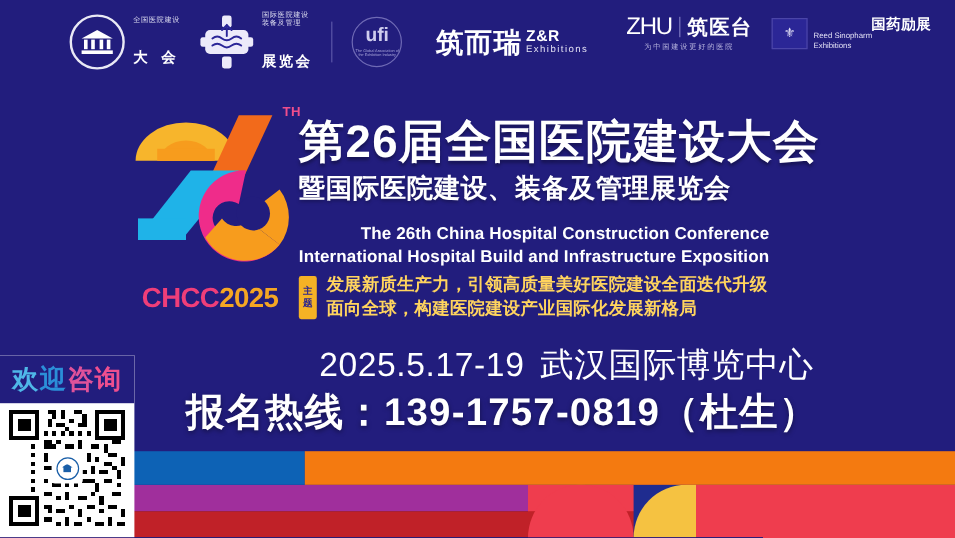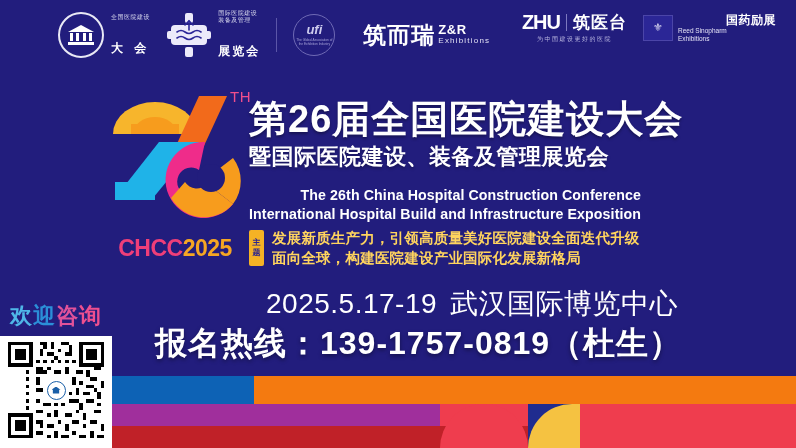--- a/index.html
+++ b/index.html
@@ -65,21 +65,21 @@
     width:1px; height:34px; background:#5b56a8; margin:0 6px;
   }
 
   .ufi-circle {
     width:42px; height:42px; border-radius:50%;
     border:1px solid #6f6ab5; position:relative; flex:none;
     display:flex; flex-direction:column; align-items:center; justify-content:center;
     overflow:hidden;
   }
   .ufi-circle .ufi-text {
-    font-size:13px; color:#cfcdee; font-style:italic; font-weight:bold; line-height:1;
+    font-size:16px; color:#cfcdee; font-weight:bold; line-height:1;
   }
   .ufi-circle .ufi-sub {
     font-size:3.2px; color:#a6a2d8; line-height:1.25; text-align:center; margin-top:2px;
   }
 
   .zr-brand { display:flex; align-items:flex-end; gap:3px; }
   .zr-cn {
     font-size:23px; color:#ffffff; font-weight:bold; letter-spacing:1px;
     line-height:1;
   }
@@ -87,21 +87,21 @@
   .zr-en-top { font-size:13px; color:#ffffff; font-weight:bold; letter-spacing:.5px; }
   .zr-en-bot { font-size:8px; color:#e2e0f3; letter-spacing:1.2px; }
 
   .logo-group-right {
     position:absolute; right:20px; top:12px;
     display:flex; align-items:center; gap:16px;
   }
   .zhu-block { display:flex; flex-direction:column; align-items:center; }
   .zhu-row { display:flex; align-items:center; gap:6px; }
   .zhu-mark {
-    font-size:20px; font-weight:bold; color:#ffffff; letter-spacing:-1px; line-height:1;
+    font-size:20px; font-weight:normal; color:#ffffff; letter-spacing:-1px; line-height:1;
   }
   .zhu-bar { width:1px; height:17px; background:#7d79c0; }
   .zhu-cn { font-size:17px; color:#ffffff; font-weight:bold; letter-spacing:1px; line-height:1; }
   .zhu-tag { font-size:6px; color:#b9b6e0; letter-spacing:1.5px; margin-top:3px; white-space:nowrap; }
 
   .reed-block { display:flex; align-items:center; gap:5px; }
   .reed-icon {
     width:30px; height:26px; background:#2b2696;
     border:1px solid #4b45a8; position:relative; flex:none;
     display:flex; align-items:center; justify-content:center;
@@ -111,21 +111,21 @@
   .reed-cn { font-size:12px; color:#ffffff; font-weight:bold; letter-spacing:.5px;padding-left:48px; }
   .reed-en1 { font-size:6.5px; color:#e4e2f6; }
   .reed-en2 { font-size:6.5px; color:#e4e2f6; }
 
   
   .numlogo {
     position:absolute; left:95px; top:86px; width:160px; height:180px;
   }
   .numlogo .th {
     position:absolute; right:4px; top:2px;
-    font-size:15px; font-weight:normal; color:#f04e8c; letter-spacing:.5px;
+    font-size:11px; font-weight:bold; color:#f04e8c; letter-spacing:.5px;
   }
   .chcc {
     position:absolute; left:0; bottom:4px; width:160px; text-align:center;
     font-size:23px; font-weight:bold; letter-spacing:-0.5px;
   }
   .chcc .c1 { color:#ef3e79; }
   .chcc .c2 { color:#f5a623;margin-top:16px; }
 
   
   .title-main {

